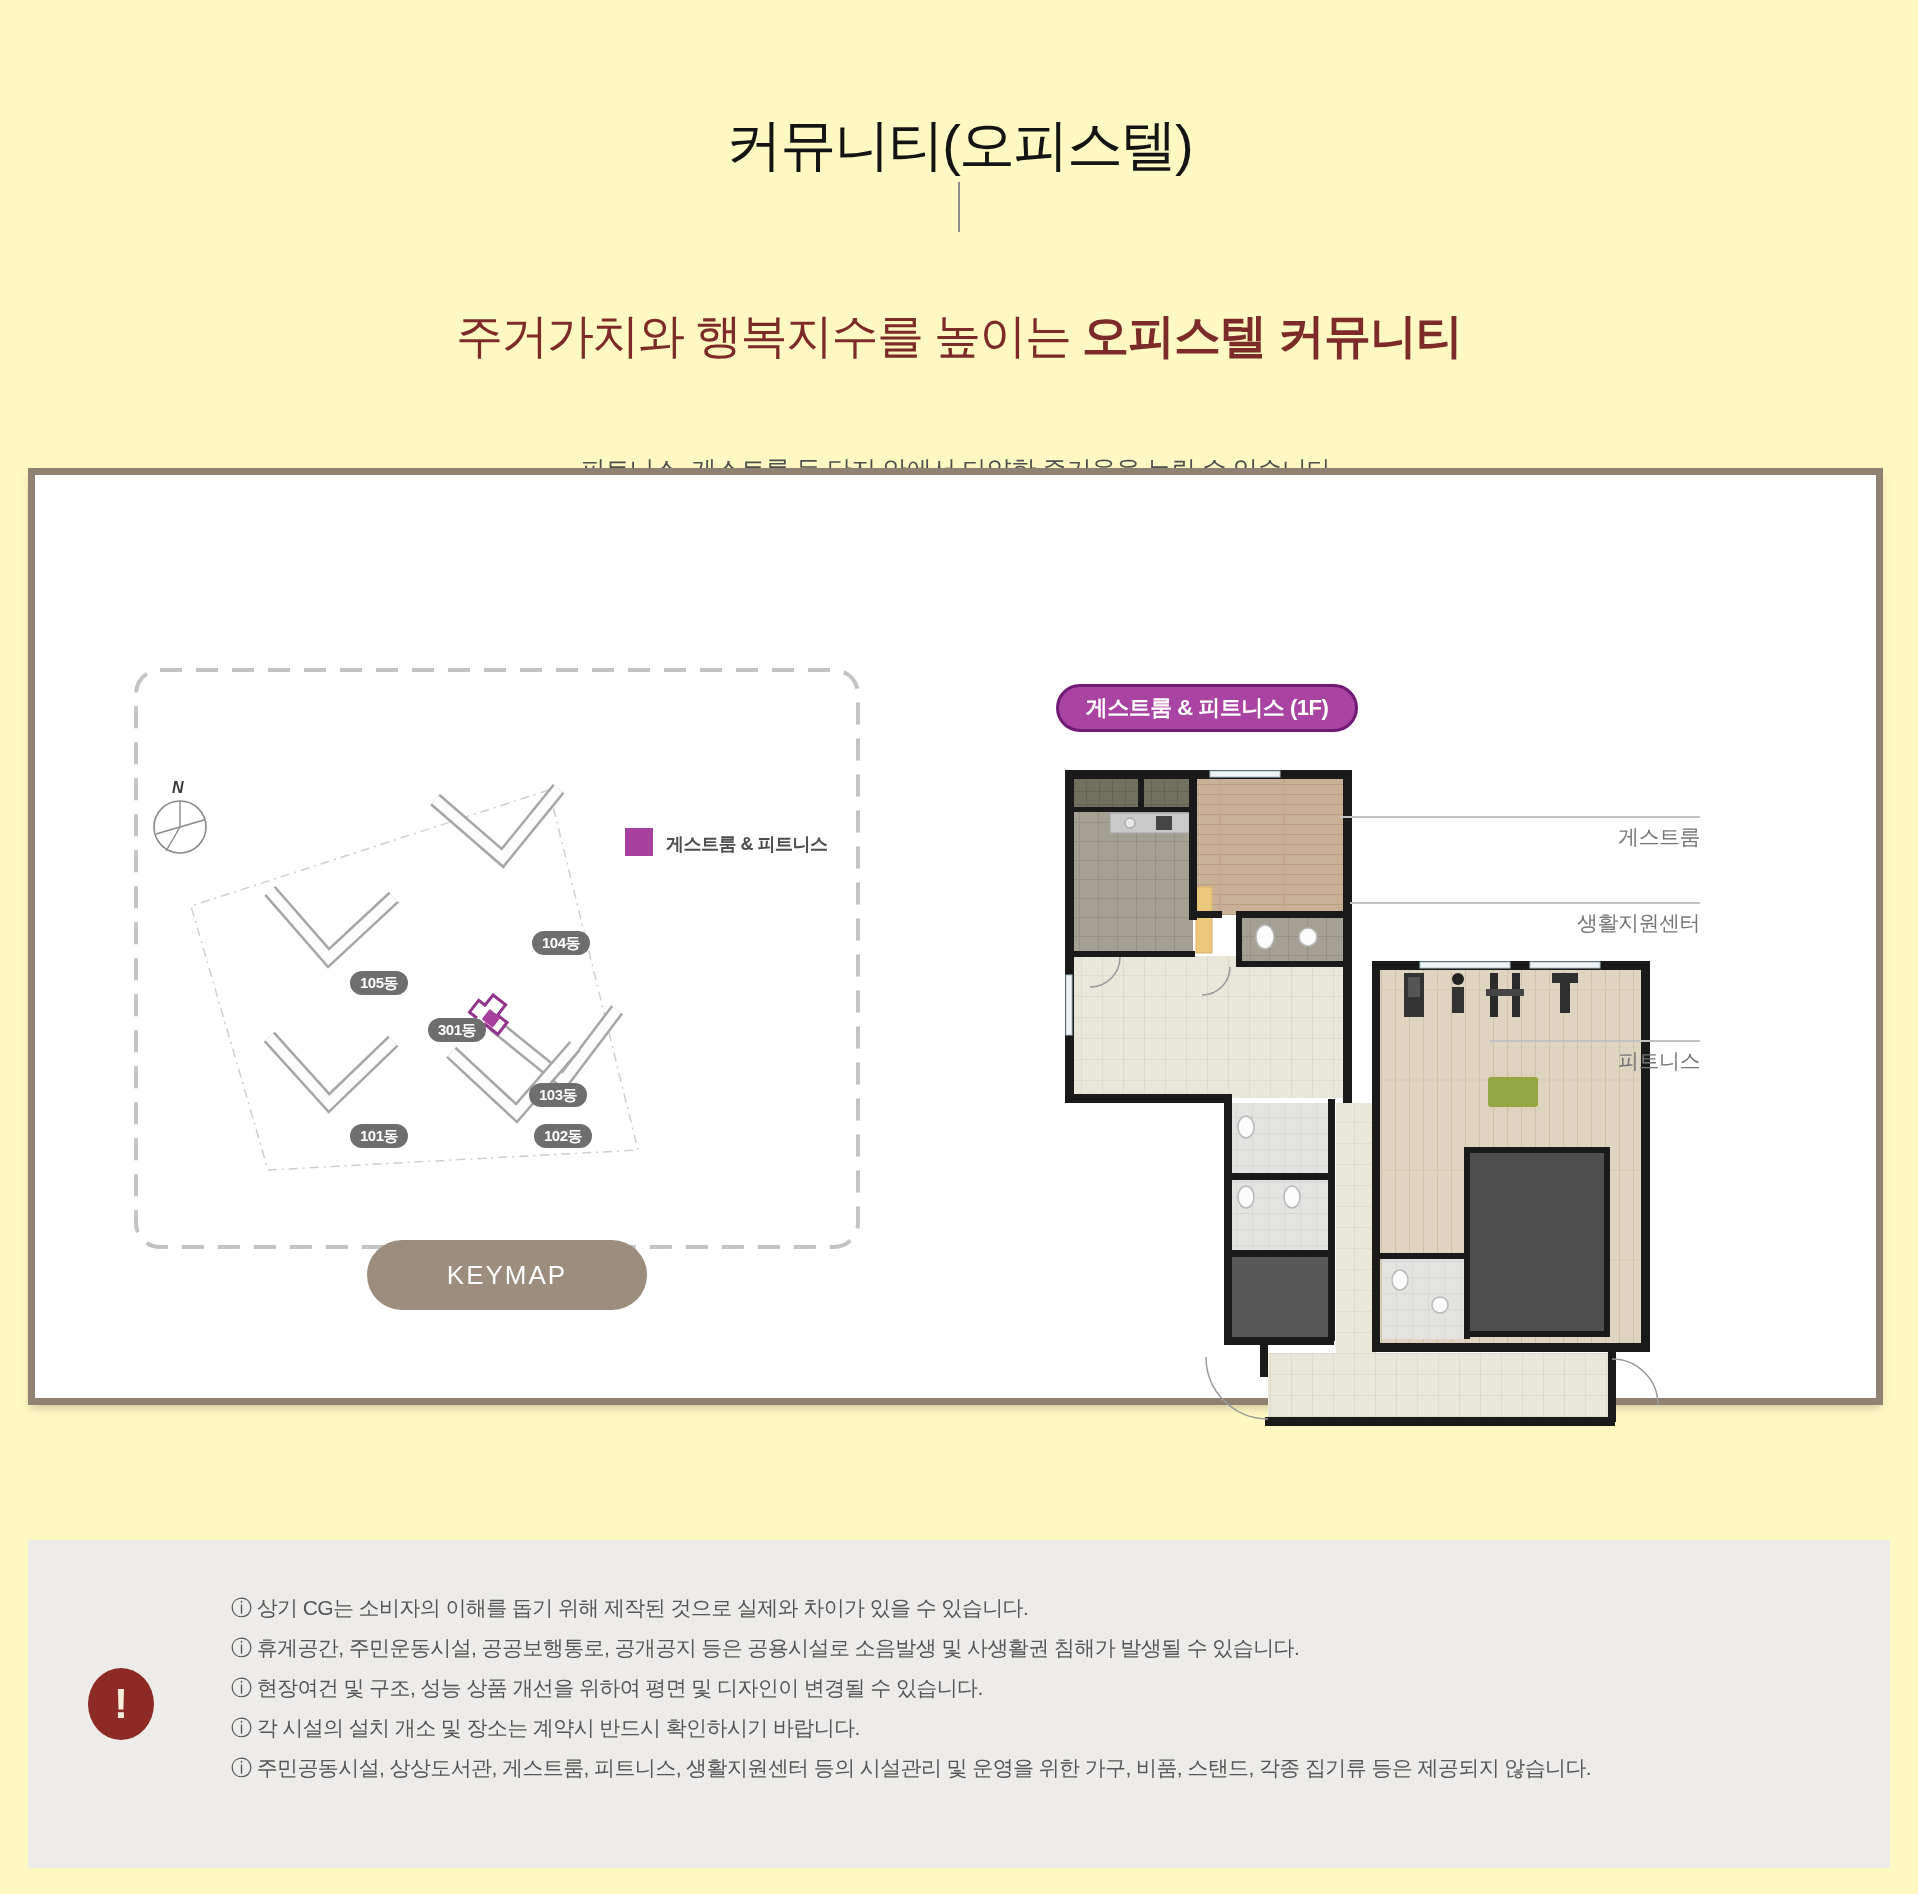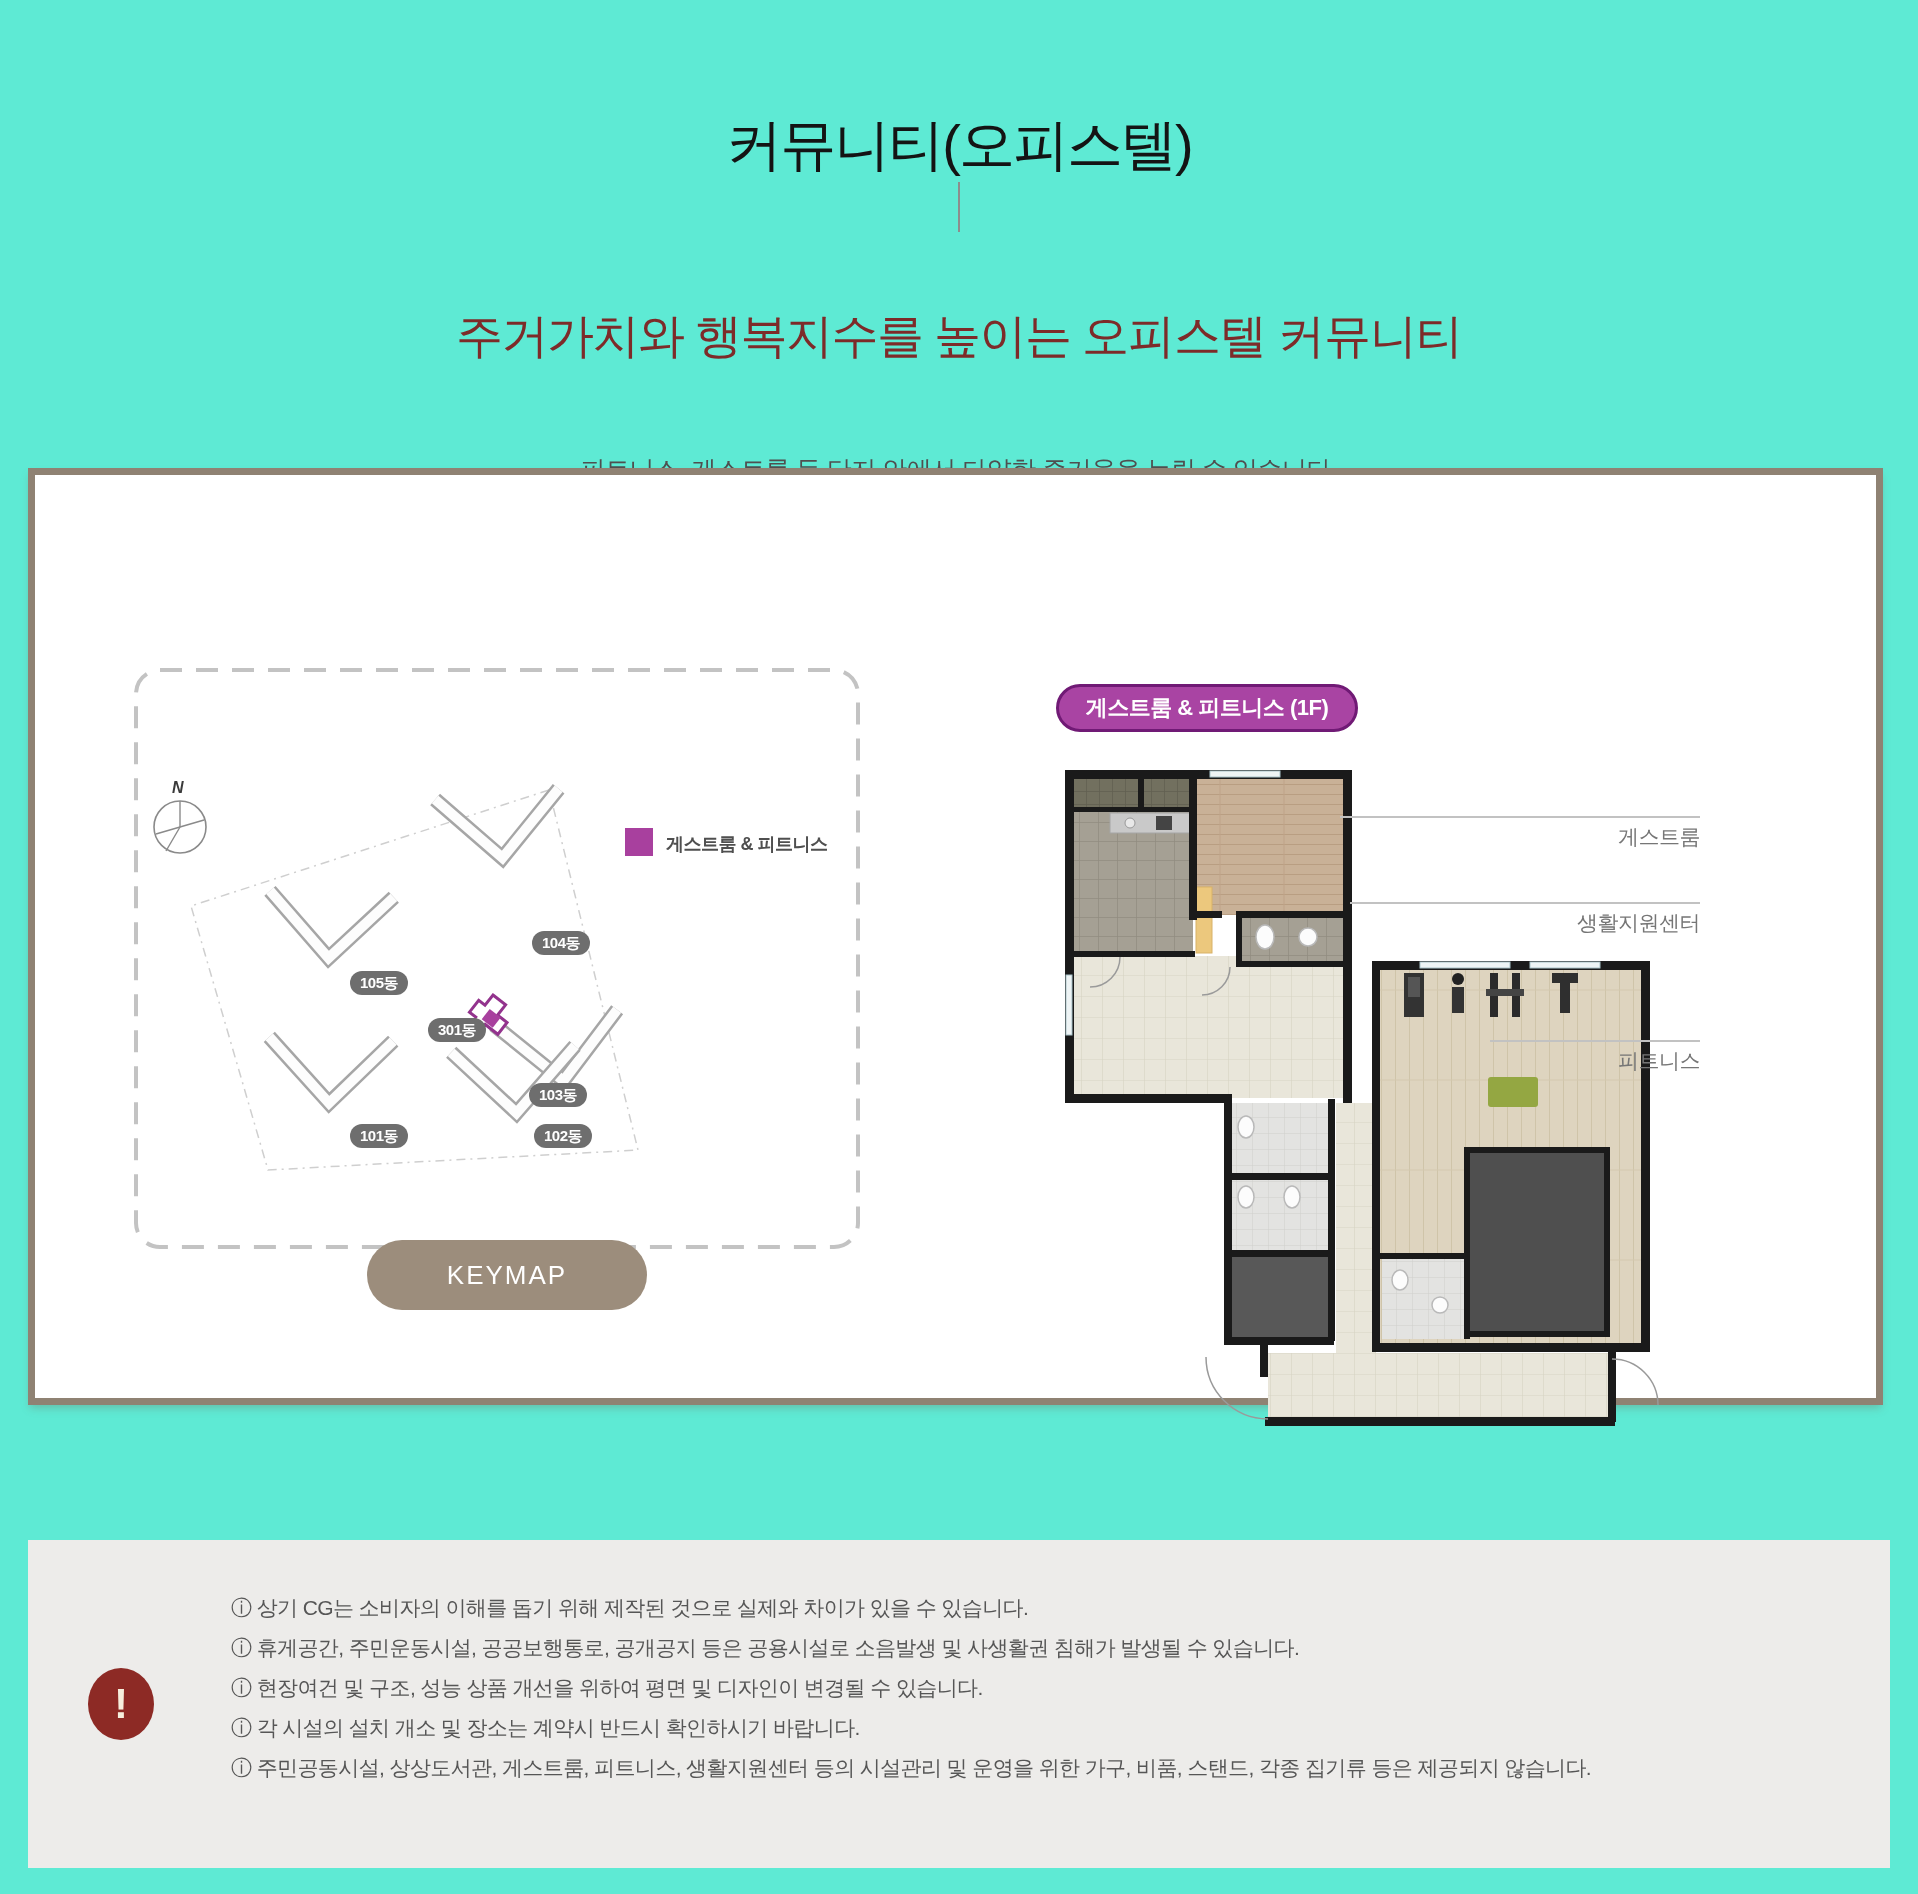--- a/index.html
+++ b/index.html
@@ -1,26 +1,26 @@
 <!DOCTYPE html>
 <html><head>
 <meta charset="utf-8">
 <style>
   html,body{margin:0;padding:0;background:#fff;}
-  .page{position:relative;width:1918px;height:1894px;background:#5eead4;overflow:hidden;
+  .page{position:relative;width:1918px;height:1894px;background:#fef9c3;overflow:hidden;
         font-family:"Liberation Sans","DejaVu Sans",sans-serif;}
   .abs{position:absolute;}
 
   
   #title{left:0;top:70px;width:100%;text-align:center;font-size:56px;font-weight:500;
          color:#141414;letter-spacing:-2px;}
   #divider{left:958px;top:182px;width:2px;height:50px;background:#8d8d8d;}
   #subtitle{left:0;top:266px;width:100%;text-align:center;font-size:47px;color:#7d2b29;
             letter-spacing:-1.5px;font-weight:500;}
-  #subtitle .strong{font-weight:400;letter-spacing:-1px;}
+  #subtitle .strong{font-weight:700;letter-spacing:-1px;}
   #desc{left:0;top:428px;width:100%;text-align:center;font-size:25px;color:#4f4f4f;letter-spacing:-0.5px;}
 
   
   #frame{left:28px;top:468px;width:1841px;height:923px;border:7px solid #8f8273;background:#fff;
          box-shadow:0 5px 8px -2px rgba(120,110,95,.35);}
 
   
   #keymap-svg{left:125px;top:655px;}
   .km-frame{fill:none;stroke:#c3c3c3;stroke-width:4;stroke-dasharray:22 14;}
   .site{fill:none;stroke:#cfcfcf;stroke-width:1.5;stroke-dasharray:9 5 2 5;}

